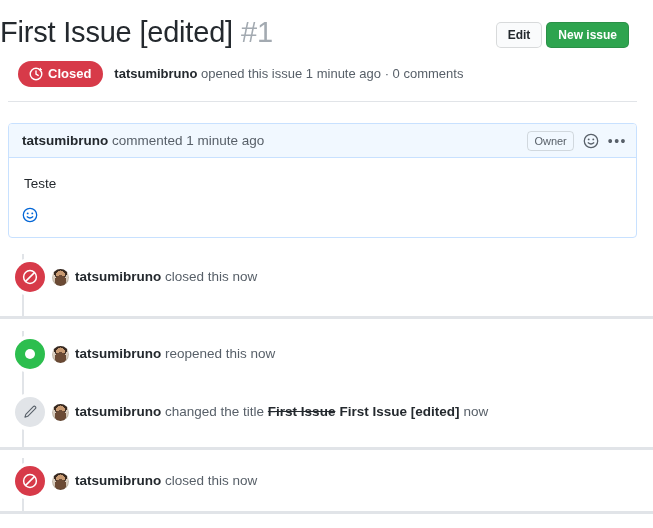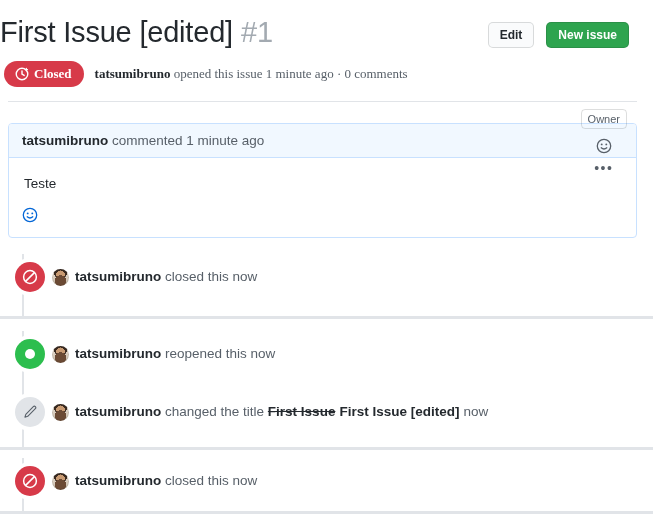--- a/index.html
+++ b/index.html
@@ -33,21 +33,21 @@
     margin: 0;
     letter-spacing: -0.2px;
   }
   .issue-number {
     font-size: 29px;
     font-weight: 300;
     color: #a3aab1;
     margin-left: 8px;
     line-height: 1.25;
   }
-  .title-actions { display: flex; align-items: center; gap: 12px; padding-top: 8px; padding-right: 8px; }
+  .title-actions { display: flex; align-items: center; gap: 4px; padding-top: 8px; padding-right: 8px; }
   .btn-edit {
     font-family: "Liberation Sans", sans-serif;
     font-size: 12px;
     font-weight: 600;
     color: #24292e;
     background: #fafbfc;
     border: 1px solid rgba(27,31,35,0.15);
     border-radius: 5px;
     padding: 4px 11px;
     line-height: 16px;
@@ -63,23 +63,22 @@
     border-radius: 5px;
     padding: 4px 11px;
     line-height: 16px;
     cursor: pointer;
   }
 
   
   .state-row {
     display: flex;
     align-items: center;
-    padding: 11px 0 0 4px;
+    padding: 11px 0 0 18px;
     width: 637px;
-    font-family: Liberation Serif, serif;
   }
   .state-badge {
     display: inline-flex;
     align-items: center;
     gap: 5px;
     background: #d73a49;
     color: #ffffff;
     border-radius: 18px;
     padding: 5px 12px 5px 11px;
     font-size: 13px;
@@ -117,21 +116,21 @@
     border-radius: 3px 3px 0 0;
     display: flex;
     align-items: center;
     justify-content: space-between;
     padding: 8px 9px 8px 13px;
     height: 34px;
     gap: 39px;
   }
   .comment-author { font-size: 13.5px; color: #586069; line-height: 18px; }
   .comment-author b { color: #24292e; font-weight: 600; }
-  .comment-header-right { display: flex; align-items: center; gap: 9px; flex-direction: column; }
+  .comment-header-right { display: flex; align-items: center; gap: 9px; }
   .owner-badge {
     font-size: 11px;
     color: #586069;
     border: 1px solid rgba(27,31,35,0.15);
     border-radius: 4px;
     padding: 1px 6px;
     line-height: 16px;
     background: transparent;
     cursor: pointer;
   }

